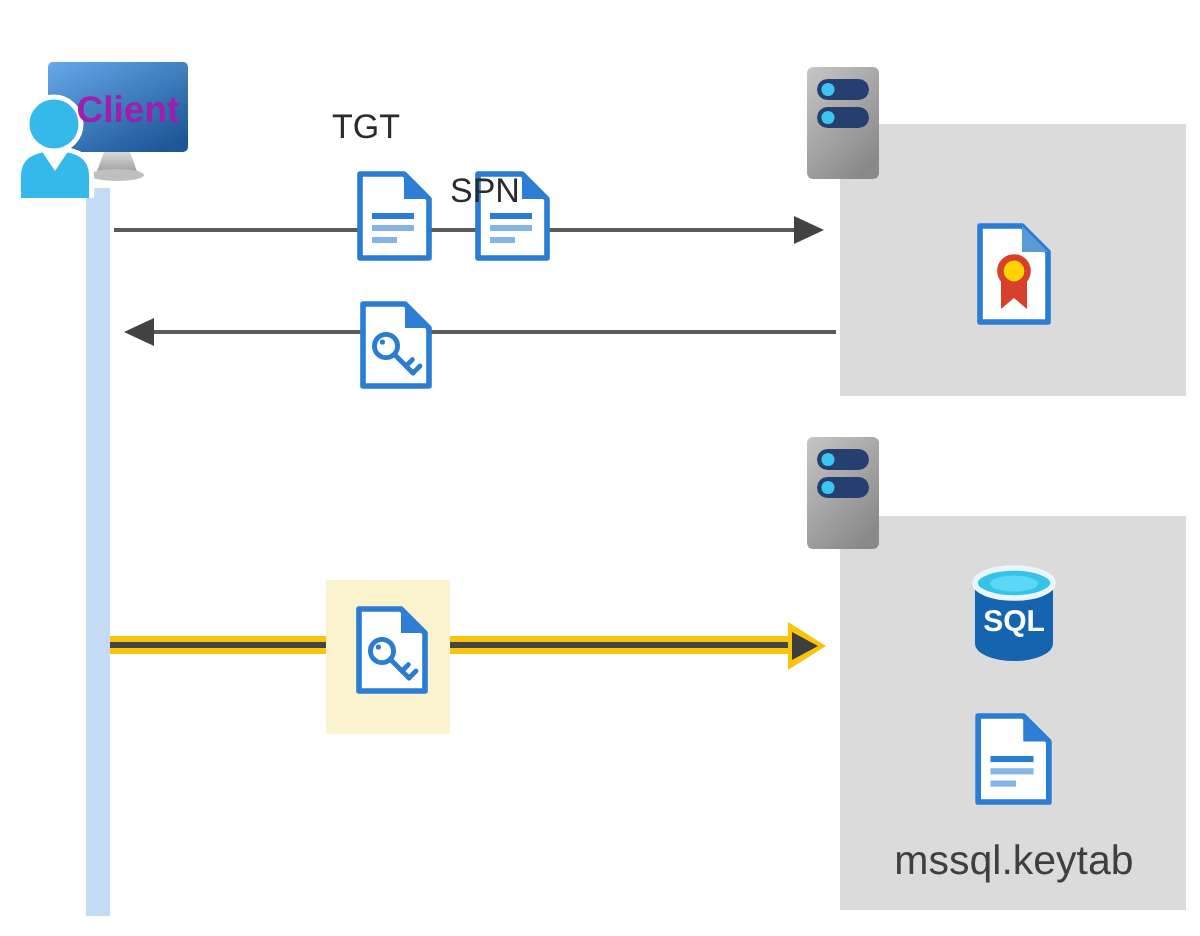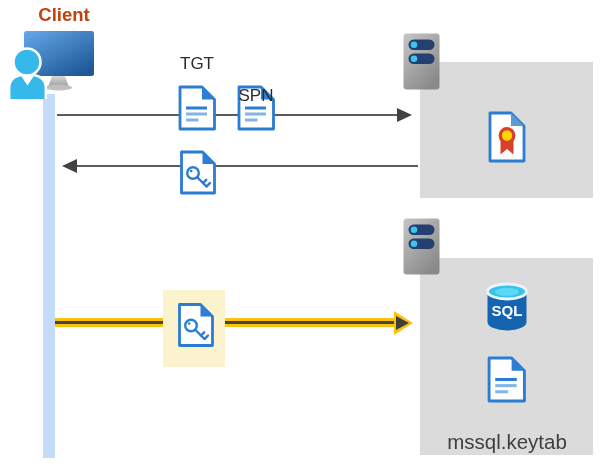--- a/index.html
+++ b/index.html
@@ -1,23 +1,23 @@
 <!DOCTYPE html>
 <html><head>
 <meta charset="utf-8">
 <style>
   html,body{margin:0;padding:0;background:#fff;}
   .canvas{
     position:relative;width:600px;height:468px;background:#ffffff;overflow:hidden;
     font-family:"Liberation Sans", sans-serif;
   }
   .abs{position:absolute;}
-  .node-title{font-weight:bold;font-size:18.5px;line-height:21.5px;color:#c2410c;}
-  .ticket-label{font-size:17px;color:#2b2b2b;text-align:center;}
-  .file-label{font-size:20.5px;color:#3f3f3f;text-align:center;margin-top:11px;}
+  .node-title{font-weight:bold;font-size:18.5px;line-height:21.5px;color:#a21caf;margin-top:40px;}
+  .ticket-label{font-size:17px;color:#2b2b2b;text-align:left;}
+  .file-label{font-size:20.5px;color:#3f3f3f;text-align:center;}
   .gray-box{background:#dbdbdb;z-index:1;}
   .lifeline{background:#c5dcf8;z-index:1;}
   .gline{background:#5b5b5b;height:2.4px;z-index:2;}
   .head-right{width:0;height:0;border-top:7.5px solid transparent;border-bottom:7.5px solid transparent;border-left:15px solid #424242;z-index:2;}
   .head-left{width:0;height:0;border-top:7.5px solid transparent;border-bottom:7.5px solid transparent;border-right:15px solid #424242;z-index:2;}
   .yellow-band{background:#fbc30b;height:9px;z-index:2;}
   .yellow-core{position:absolute;left:0;right:0;top:3.2px;height:2.6px;background:#454545;}
   .yellow-head-outer{width:0;height:0;border-top:12px solid transparent;border-bottom:12px solid transparent;border-left:19px solid #fbc30b;z-index:2;}
   .yellow-head-inner{width:0;height:0;border-top:7px solid transparent;border-bottom:7px solid transparent;border-left:13px solid #3e3e3e;z-index:3;}
   .highlight-box{background:#faf3cd;z-index:3;}

